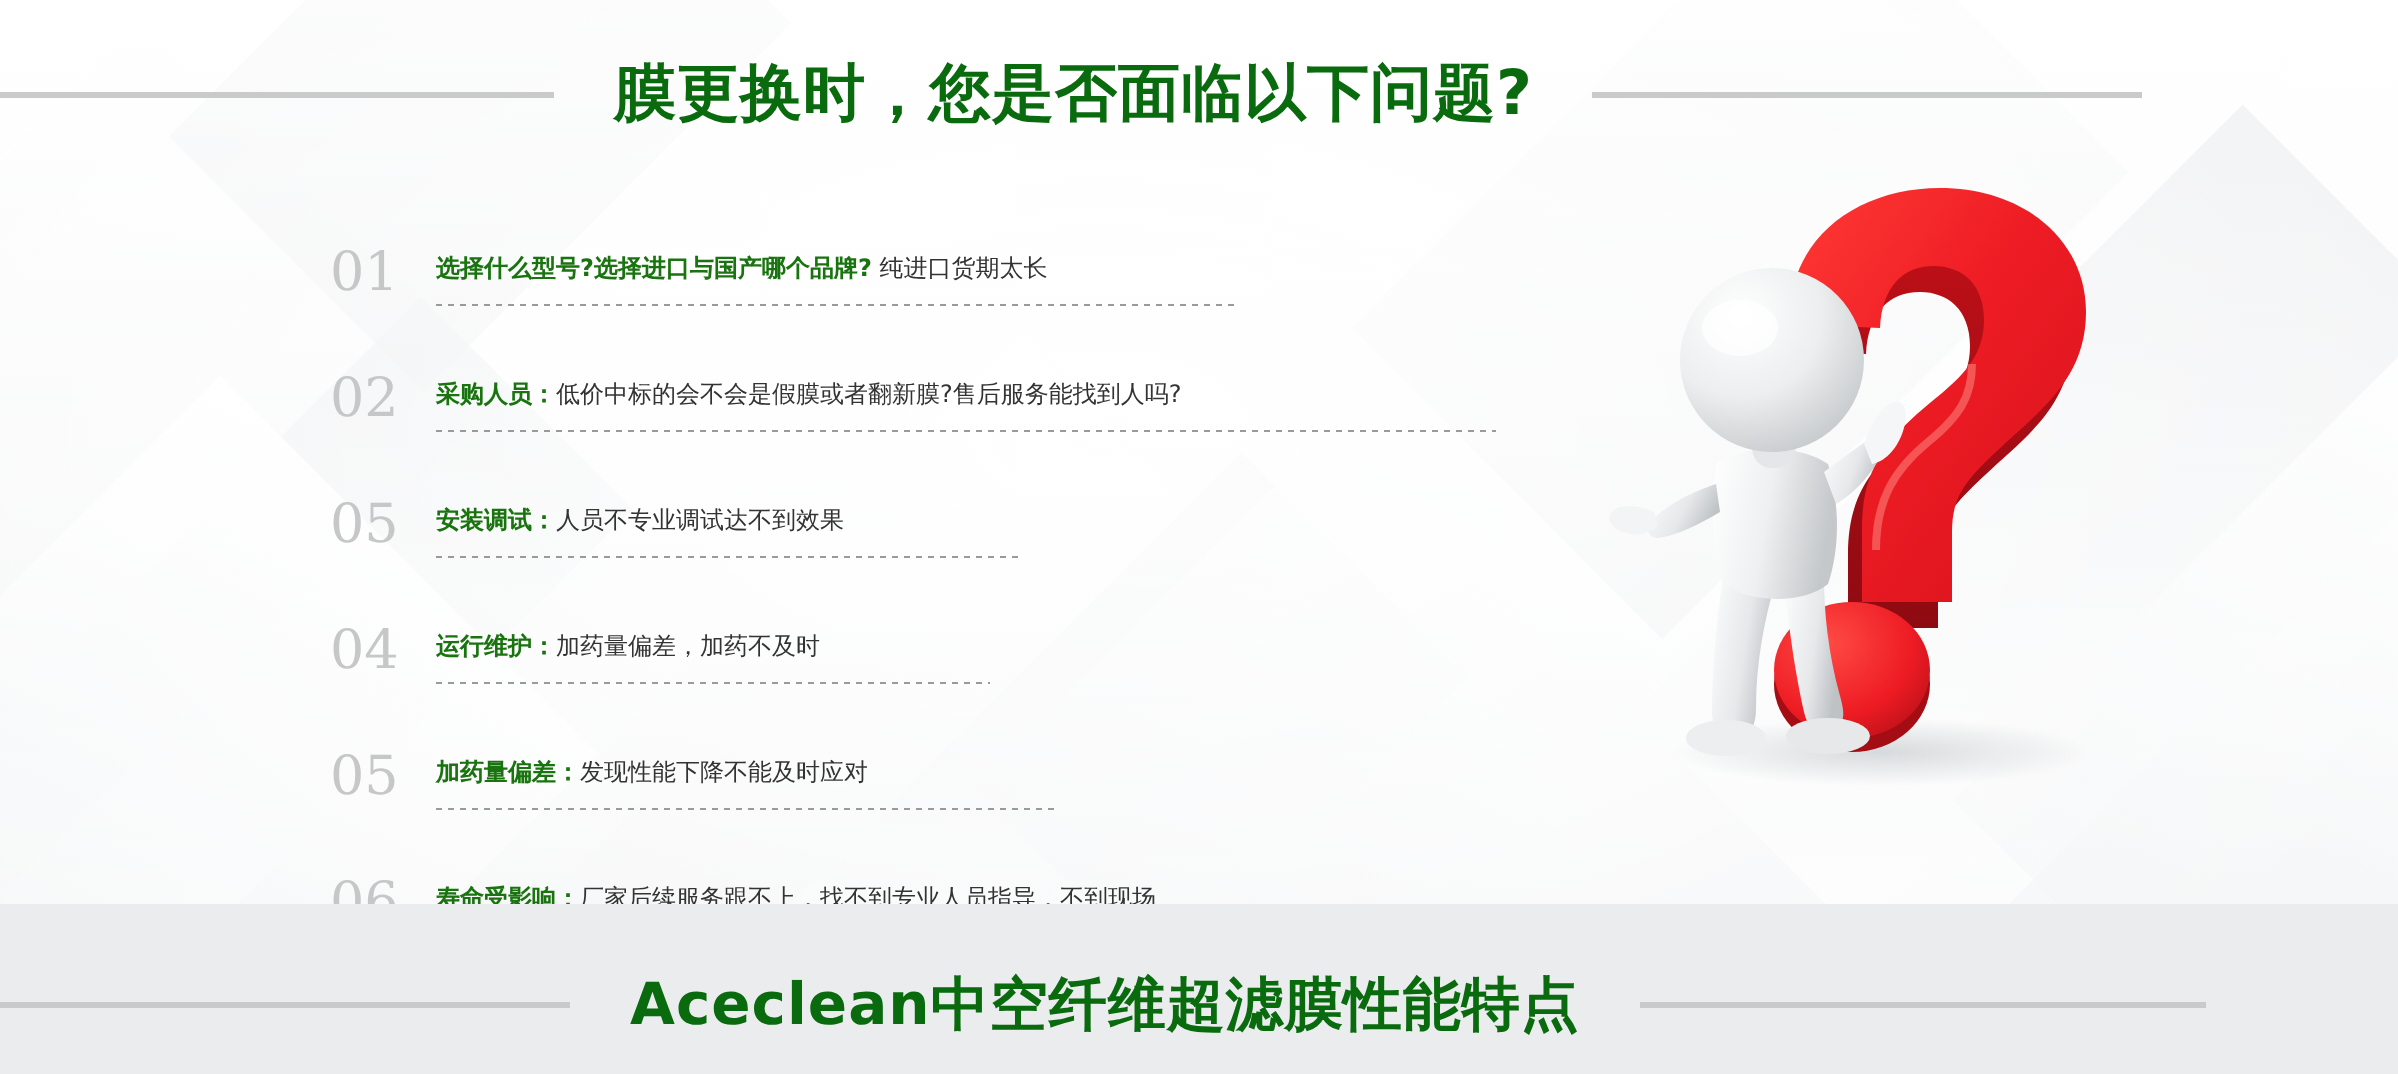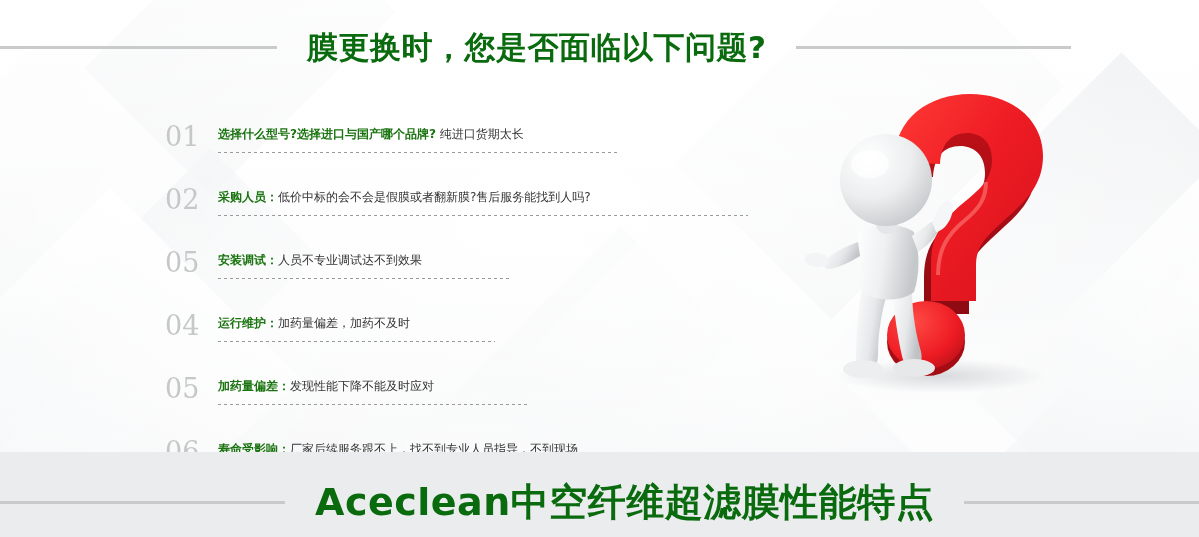--- a/index.html
+++ b/index.html
@@ -139,21 +139,21 @@
     position: absolute;
     left: 0;
     top: 452px;
     width: 1199px;
     height: 85px;
     background: #ebecee;
   }
   #bottom-heading { top: 482px; }
   #bottom-heading .rule.left  { width: 285px; }
   #bottom-heading .rule.right { width: 283px; }
-  #bottom-heading .heading-text { font-size: 38px; }
+  #bottom-heading .heading-text { font-size: 29px; }
 </style>
 </head>
 <body>
 
 <div class="page">
 
   <div class="hero">
 
     <div class="tex" style="left:-120px;  top:40px;  width:260px; height:430px;"></div>
     <div class="tex b" style="left:40px;    top:140px; width:150px; height:420px;"></div>

